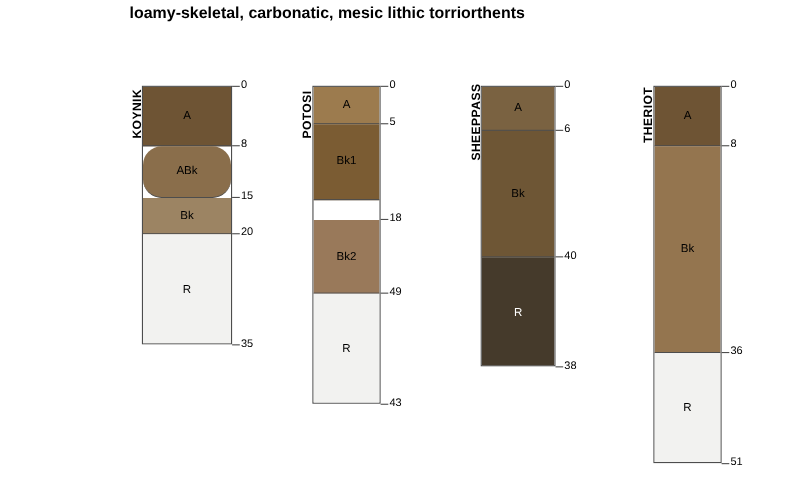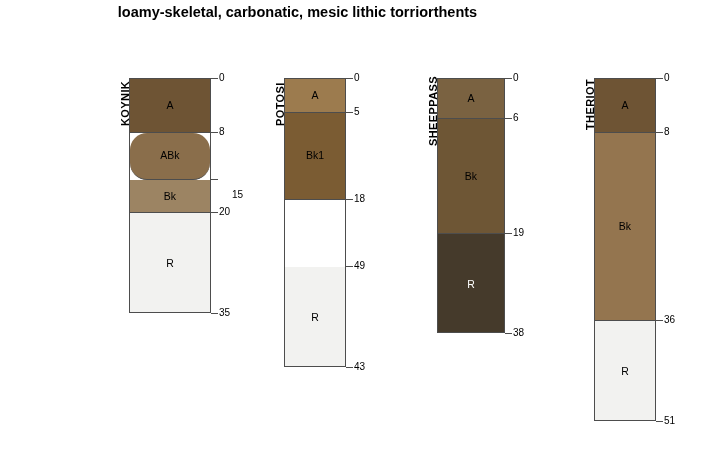--- a/index.html
+++ b/index.html
@@ -96,35 +96,38 @@
       </div>
       <div class="horizon" style="top:134.3px; height:100.7px; background:#f2f2f0;">
         <span class="horizon-label">R</span>
       </div>
     </div>
     <div class="depth-tick" style="left:88px; top:0px; width:7px;"></div>
     <div class="depth-text" style="left:96px; top:-5px;">0</div>
     <div class="depth-tick" style="left:88px; top:53.7px; width:7px;"></div>
     <div class="depth-text" style="left:96px; top:48.7px;">8</div>
     <div class="depth-tick" style="left:88px; top:100.7px; width:7px;"></div>
-    <div class="depth-text" style="left:109px; top:95.7px;margin-top:16px;">15</div>
+    <div class="depth-text" style="left:96px; top:95.7px;">15</div>
     <div class="depth-tick" style="left:88px; top:134.3px; width:7px;"></div>
     <div class="depth-text" style="left:96px; top:129.3px;">20</div>
     <div class="depth-tick" style="left:88px; top:235px; width:7px;"></div>
     <div class="depth-text" style="left:96px; top:230px;">35</div>
   </div>
 
   <div class="profile" style="left:278px; top:78px;">
     <div class="profile-label" style="left:-4px; top:48px;">POTOSI</div>
     <div class="column" style="left:6px; top:0px; width:62px; height:289px;">
       <div class="horizon" style="top:0px; height:33.6px; background:#9c7b4e;">
         <span class="horizon-label">A</span>
       </div>
-      <div class="horizon" style="top:33.6px; height:87px; background:#7b5c33;">
+      <div class="horizon" style="top:33.6px; height:69px; background:#7b5c33;">
         <span class="horizon-label">Bk1</span>
+      </div>
+      <div class="horizon" style="top:120.9px; height:67.2px; background:#99795a;">
+        <span class="horizon-label">Bk2</span>
       </div>
       <div class="horizon" style="top:188.1px; height:100.9px; background:#f2f2f0;">
         <span class="horizon-label">R</span>
       </div>
     </div>
     <div class="depth-tick" style="left:68px; top:0px; width:7px;"></div>
     <div class="depth-text" style="left:76px; top:-5px;">0</div>
     <div class="depth-tick" style="left:68px; top:33.6px; width:7px;"></div>
     <div class="depth-text" style="left:76px; top:28.6px;">5</div>
     <div class="depth-tick" style="left:68px; top:120.9px; width:7px;"></div>
@@ -146,21 +149,21 @@
       </div>
       <div class="horizon" style="top:154.6px; height:100.8px; background:#453a2b;">
         <span class="horizon-label" style="color:#ffffff;">R</span>
       </div>
     </div>
     <div class="depth-tick" style="left:74px; top:0px; width:7px;"></div>
     <div class="depth-text" style="left:82px; top:-5px;">0</div>
     <div class="depth-tick" style="left:74px; top:40.3px; width:7px;"></div>
     <div class="depth-text" style="left:82px; top:35.3px;">6</div>
     <div class="depth-tick" style="left:74px; top:154.6px; width:7px;"></div>
-    <div class="depth-text" style="left:82px; top:149.6px;">19</div>
+    <div class="depth-text" style="left:82px; top:149.6px;">40</div>
     <div class="depth-tick" style="left:74px; top:255.4px; width:7px;"></div>
     <div class="depth-text" style="left:82px; top:250.4px;text-align:center;">38</div>
   </div>
 
   <div class="profile" style="left:588px; top:78px;">
     <div class="profile-label" style="left:-4px; top:52px;">THERIOT</div>
     <div class="column" style="left:6px; top:0px; width:62px; height:342.7px;">
       <div class="horizon" style="top:0px; height:53.8px; background:#6e5434;">
         <span class="horizon-label">A</span>
       </div>

